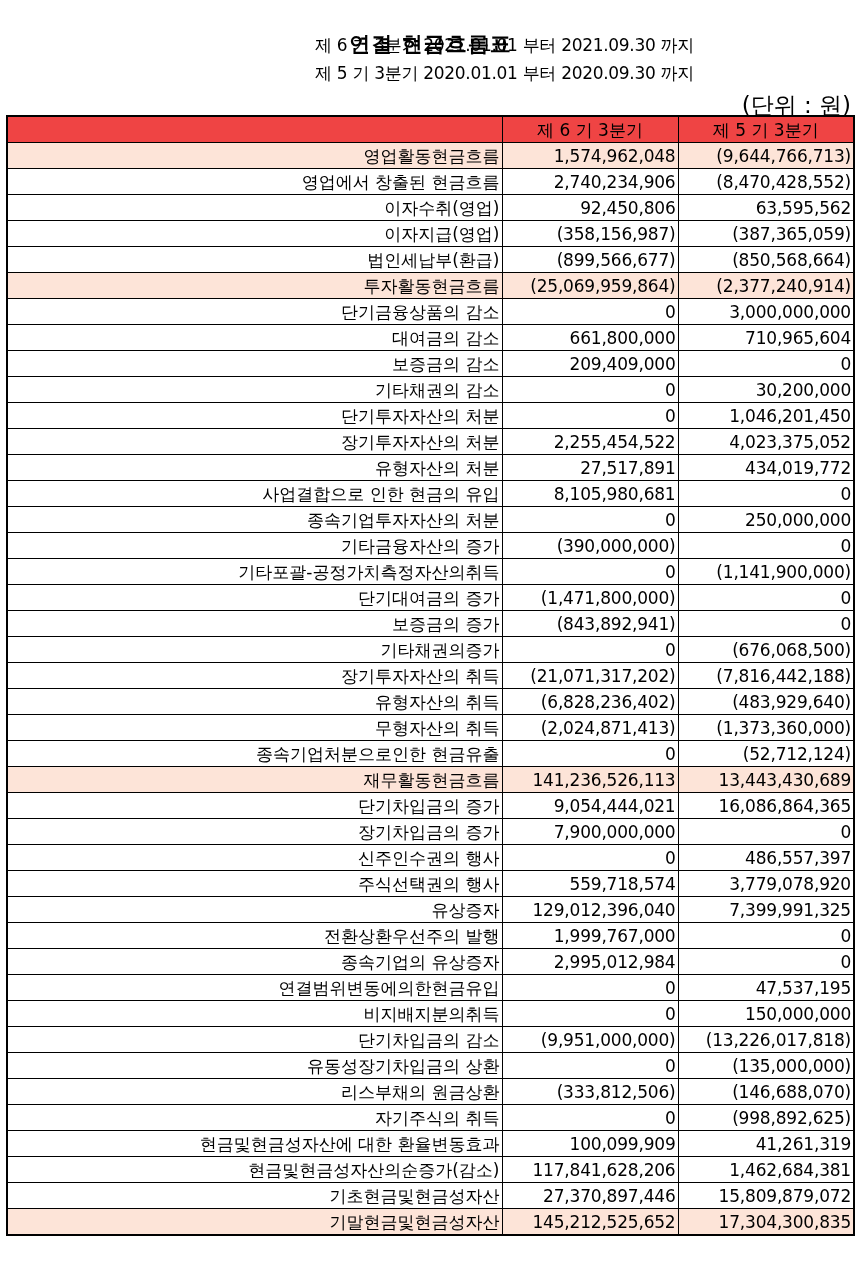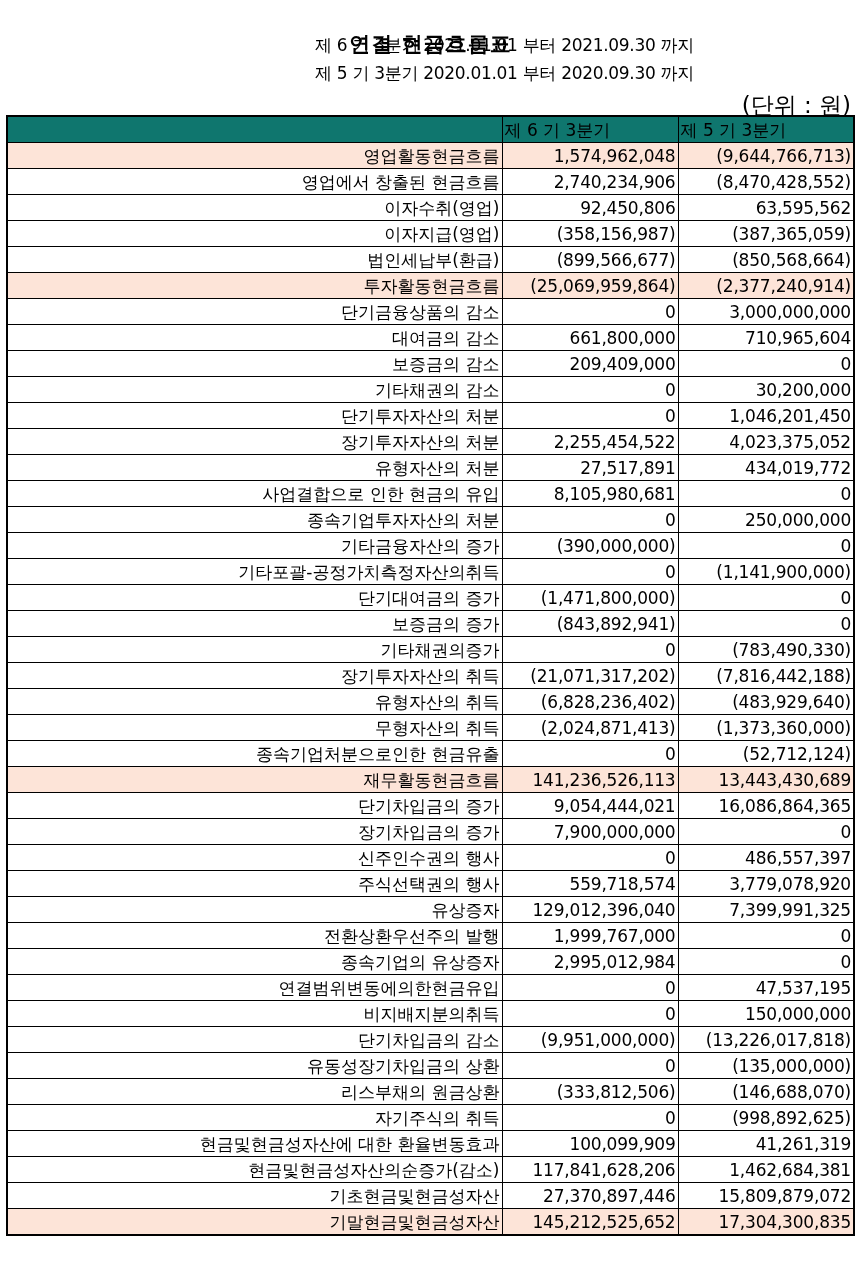--- a/index.html
+++ b/index.html
@@ -7,21 +7,21 @@
   .title { position: absolute; left: 0; width: 861px; top: 2px; text-align: center; font-size: 21px; font-weight: bold; letter-spacing: 1px; margin-top: 28px; }
   .period { position: absolute; left: 0; width: 694px; text-align: right; font-size: 17px; letter-spacing: -0.3px; }
   .period.p1 { top: 34px; }
   .period.p2 { top: 62px; }
   .unit { position: absolute; right: 10px; top: 90px; font-size: 23px; }
   table { position: absolute; left: 6px; top: 115px; border-collapse: collapse; table-layout: fixed; width: 847px; }
   col.c0 { width: 495px; }
   col.c1 { width: 176px; }
   col.c2 { width: 176px; }
   th, td { border: 1.5px solid #000; height: 25px; padding: 0 2px; font-size: 17px; line-height: 24px; white-space: nowrap; overflow: hidden; font-weight: normal; }
-  th { background: #0f766e; text-align: left; }
+  th { background: #ef4444; text-align: center; }
   td.label { text-align: right; }
   td.num { text-align: right; letter-spacing: -0.2px; }
   tr.section td { background: #fde4d8; }
   tr.item td.label { padding-left: 24px; }
   table { border: 2px solid #000; }
 </style>
 </head>
 <body>
 
 <div class="title">연결 현금흐름표</div>
@@ -134,21 +134,21 @@
         <td class="num">0</td>
       </tr>
       <tr class="item">
         <td class="label">보증금의 증가</td>
         <td class="num">(843,892,941)</td>
         <td class="num">0</td>
       </tr>
       <tr class="item">
         <td class="label">기타채권의증가</td>
         <td class="num">0</td>
-        <td class="num">(783,490,330)</td>
+        <td class="num">(676,068,500)</td>
       </tr>
       <tr class="item">
         <td class="label">장기투자자산의 취득</td>
         <td class="num">(21,071,317,202)</td>
         <td class="num">(7,816,442,188)</td>
       </tr>
       <tr class="item">
         <td class="label">유형자산의 취득</td>
         <td class="num">(6,828,236,402)</td>
         <td class="num">(483,929,640)</td>

